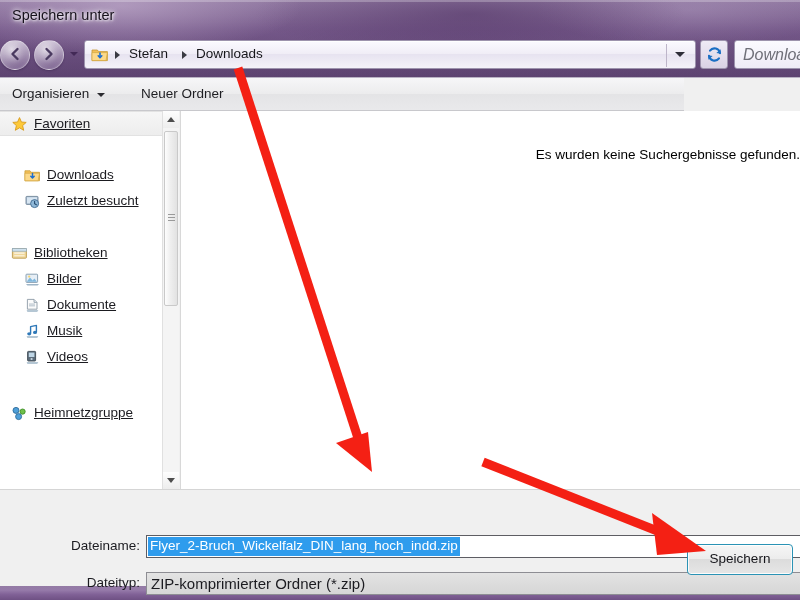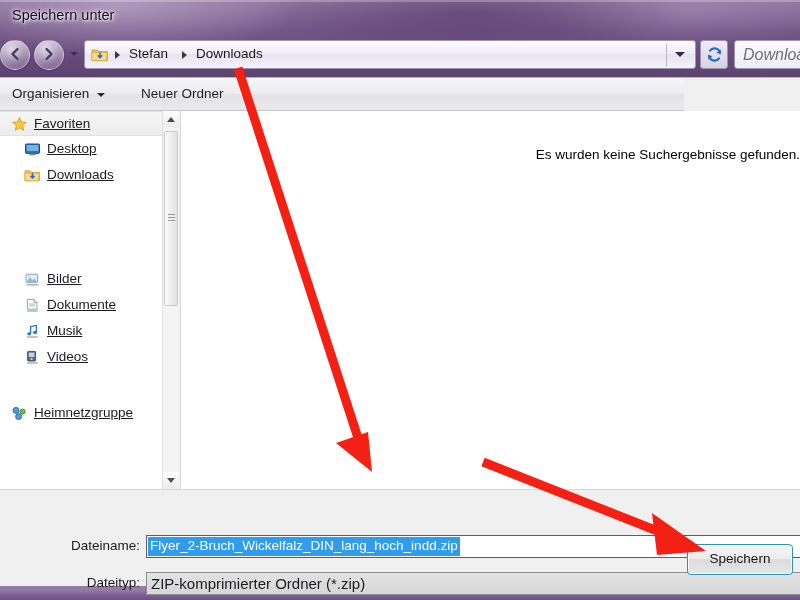--- a/index.html
+++ b/index.html
@@ -420,43 +420,55 @@
 
       <div class="nav-item header selected" style="top:0px">
         <span class="ni-icon">
           <svg width="17" height="17" viewBox="0 0 17 17">
             <path d="M8.5 1.6 L10.4 6.0 L15.2 6.4 L11.6 9.6 L12.7 14.3 L8.5 11.8 L4.3 14.3 L5.4 9.6 L1.8 6.4 L6.6 6.0 Z" fill="#fdc939" stroke="#d89b1c" stroke-width="0.9" stroke-linejoin="round"></path>
           </svg>
         </span>
         <span class="ni-label">Favoriten</span>
       </div>
 
-      <div class="nav-item child" style="top:26px">
-        <span class="ni-icon">
-          <svg width="17" height="17" viewBox="0 0 17 17">
-            <rect x="1.5" y="3" width="14" height="9.4" rx="0.8" fill="#2f6fb5" stroke="#1d4a80" stroke-width="1"></rect>
-            <rect x="2.6" y="4" width="11.8" height="6" fill="#6fb5e8"></rect>
-            <rect x="5.5" y="12.6" width="6" height="1.8" fill="#7d8c99"></rect>
-          </svg>
-        </span>
-        <span class="ni-label">Desktop</span>
-      </div>
 
       <div class="nav-item child" style="top:52px">
         <span class="ni-icon">
           <svg width="17" height="17" viewBox="0 0 18 18">
             <path d="M1 4 L6.4 4 L7.6 5.6 L16.4 5.6 L16.4 14.6 L1 14.6 Z" fill="#f3c059" stroke="#c89a33" stroke-width="0.8"></path>
             <path d="M1 6.6 L16.4 6.6 L15 14.6 L1 14.6 Z" fill="#fcd98a" stroke="#d3a63f" stroke-width="0.7"></path>
             <path d="M9 7 L9 11.4 M7.2 9.8 L9 11.7 L10.8 9.8" stroke="#1f6fd0" stroke-width="1.6" fill="none" stroke-linecap="round" stroke-linejoin="round"></path>
           </svg>
         </span>
         <span class="ni-label">Downloads</span>
       </div>
 
-
+      <div class="nav-item child" style="top:78px">
+        <span class="ni-icon">
+          <svg width="17" height="17" viewBox="0 0 17 17">
+            <rect x="2" y="3.4" width="12" height="8" rx="0.8" fill="#a9bdd0" stroke="#6f8499" stroke-width="0.9"></rect>
+            <rect x="3" y="4.3" width="10" height="6" fill="#d8e6f2"></rect>
+            <circle cx="10.6" cy="10.6" r="4" fill="#8fb8d8" stroke="#4a7398" stroke-width="1"></circle>
+            <path d="M10.6 8.3 L10.6 10.8 L12.4 11.8" stroke="#254b6e" stroke-width="1.1" fill="none" stroke-linecap="round"></path>
+          </svg>
+        </span>
+        <span class="ni-label">Zuletzt besucht</span>
+      </div>
+
+      <div class="nav-item header" style="top:130px">
+        <span class="ni-icon">
+          <svg width="17" height="17" viewBox="0 0 17 17">
+            <rect x="1.4" y="3.6" width="14" height="9.6" rx="0.8" fill="#f0d79a" stroke="#bb9a4e" stroke-width="0.9"></rect>
+            <rect x="1.4" y="3.6" width="14" height="2.6" fill="#cfe2ef" stroke="#8fa9bd" stroke-width="0.7"></rect>
+            <rect x="3.2" y="7.4" width="10.4" height="1.4" fill="#ffffff" opacity="0.7"></rect>
+            <rect x="3.2" y="10" width="10.4" height="1.4" fill="#ffffff" opacity="0.55"></rect>
+          </svg>
+        </span>
+        <span class="ni-label">Bibliotheken</span>
+      </div>
 
       <div class="nav-item child" style="top:156px">
         <span class="ni-icon">
           <svg width="17" height="17" viewBox="0 0 17 17">
             <rect x="2" y="3.2" width="11.6" height="8.2" rx="0.7" fill="#e6eef6" stroke="#7f97ab" stroke-width="0.9"></rect>
             <path d="M2.6 10.8 L6 6.6 L8.6 9.4 L10.4 7.6 L13 10.8 Z" fill="#7fb7dd"></path>
             <circle cx="5.2" cy="5.6" r="1.1" fill="#f4d26b"></circle>
             <path d="M2 13 L15 13 L13.6 14.6 L3.4 14.6 Z" fill="#9db4c6"></path>
           </svg>
         </span>

